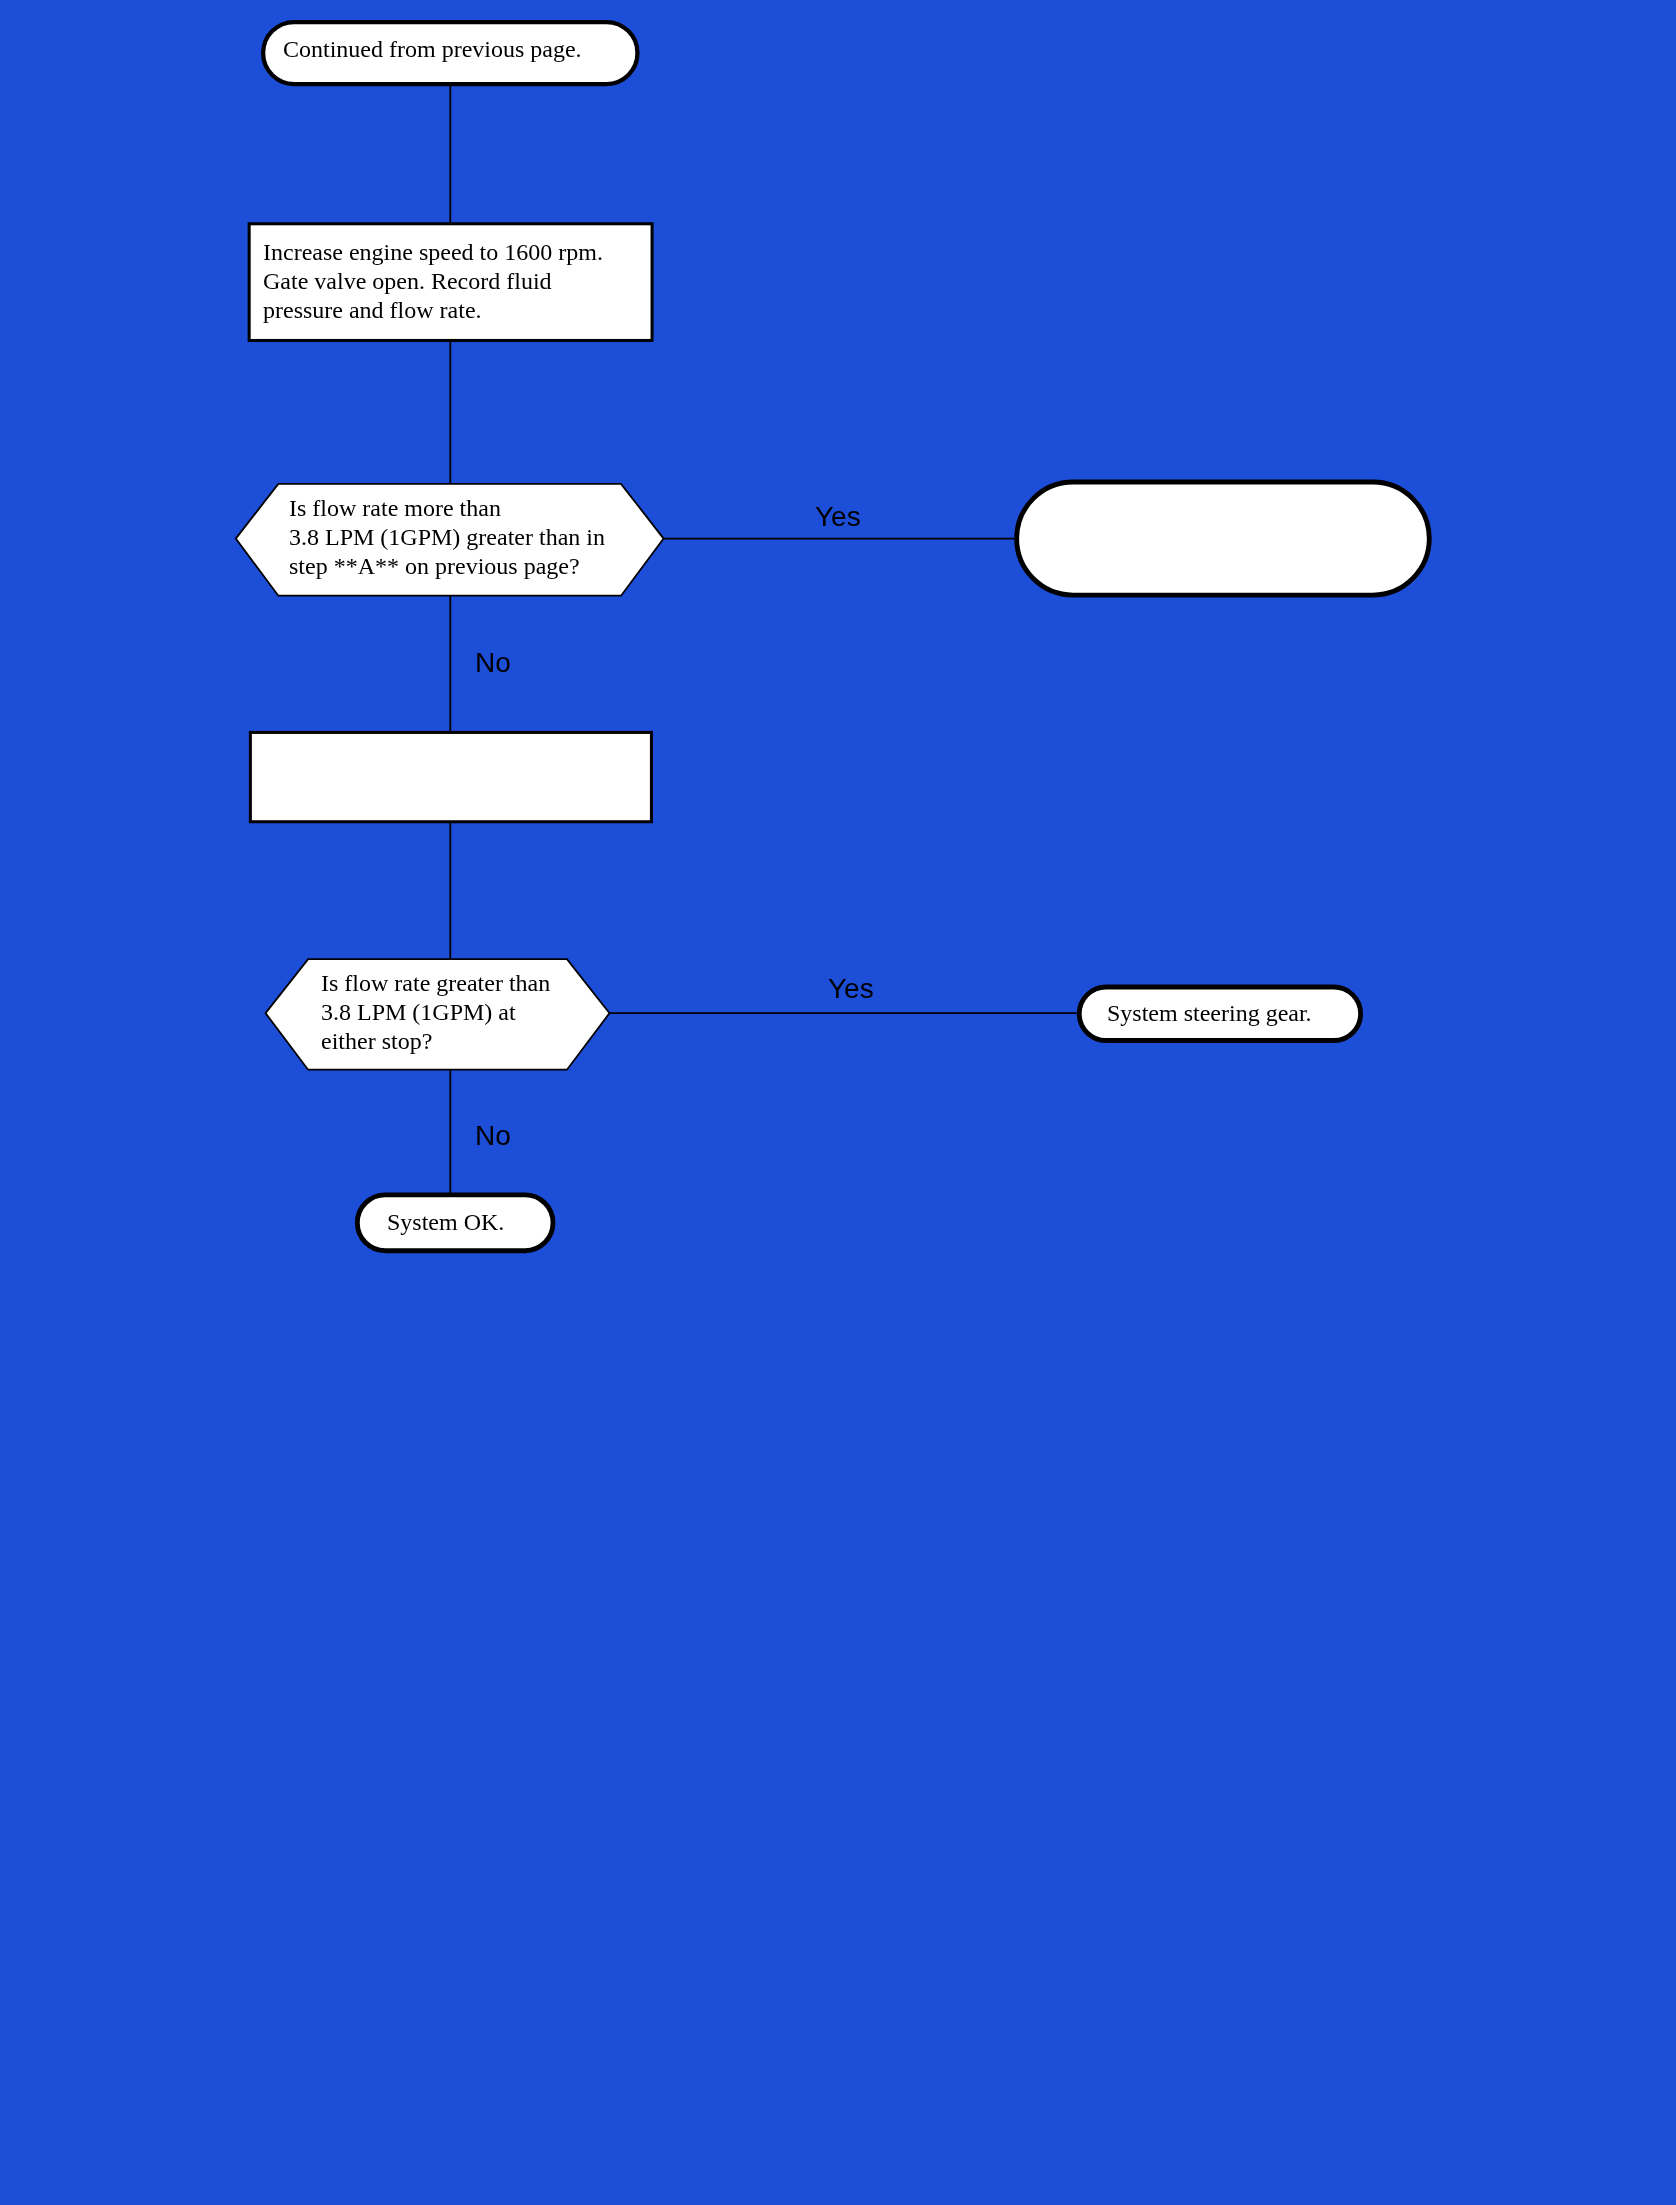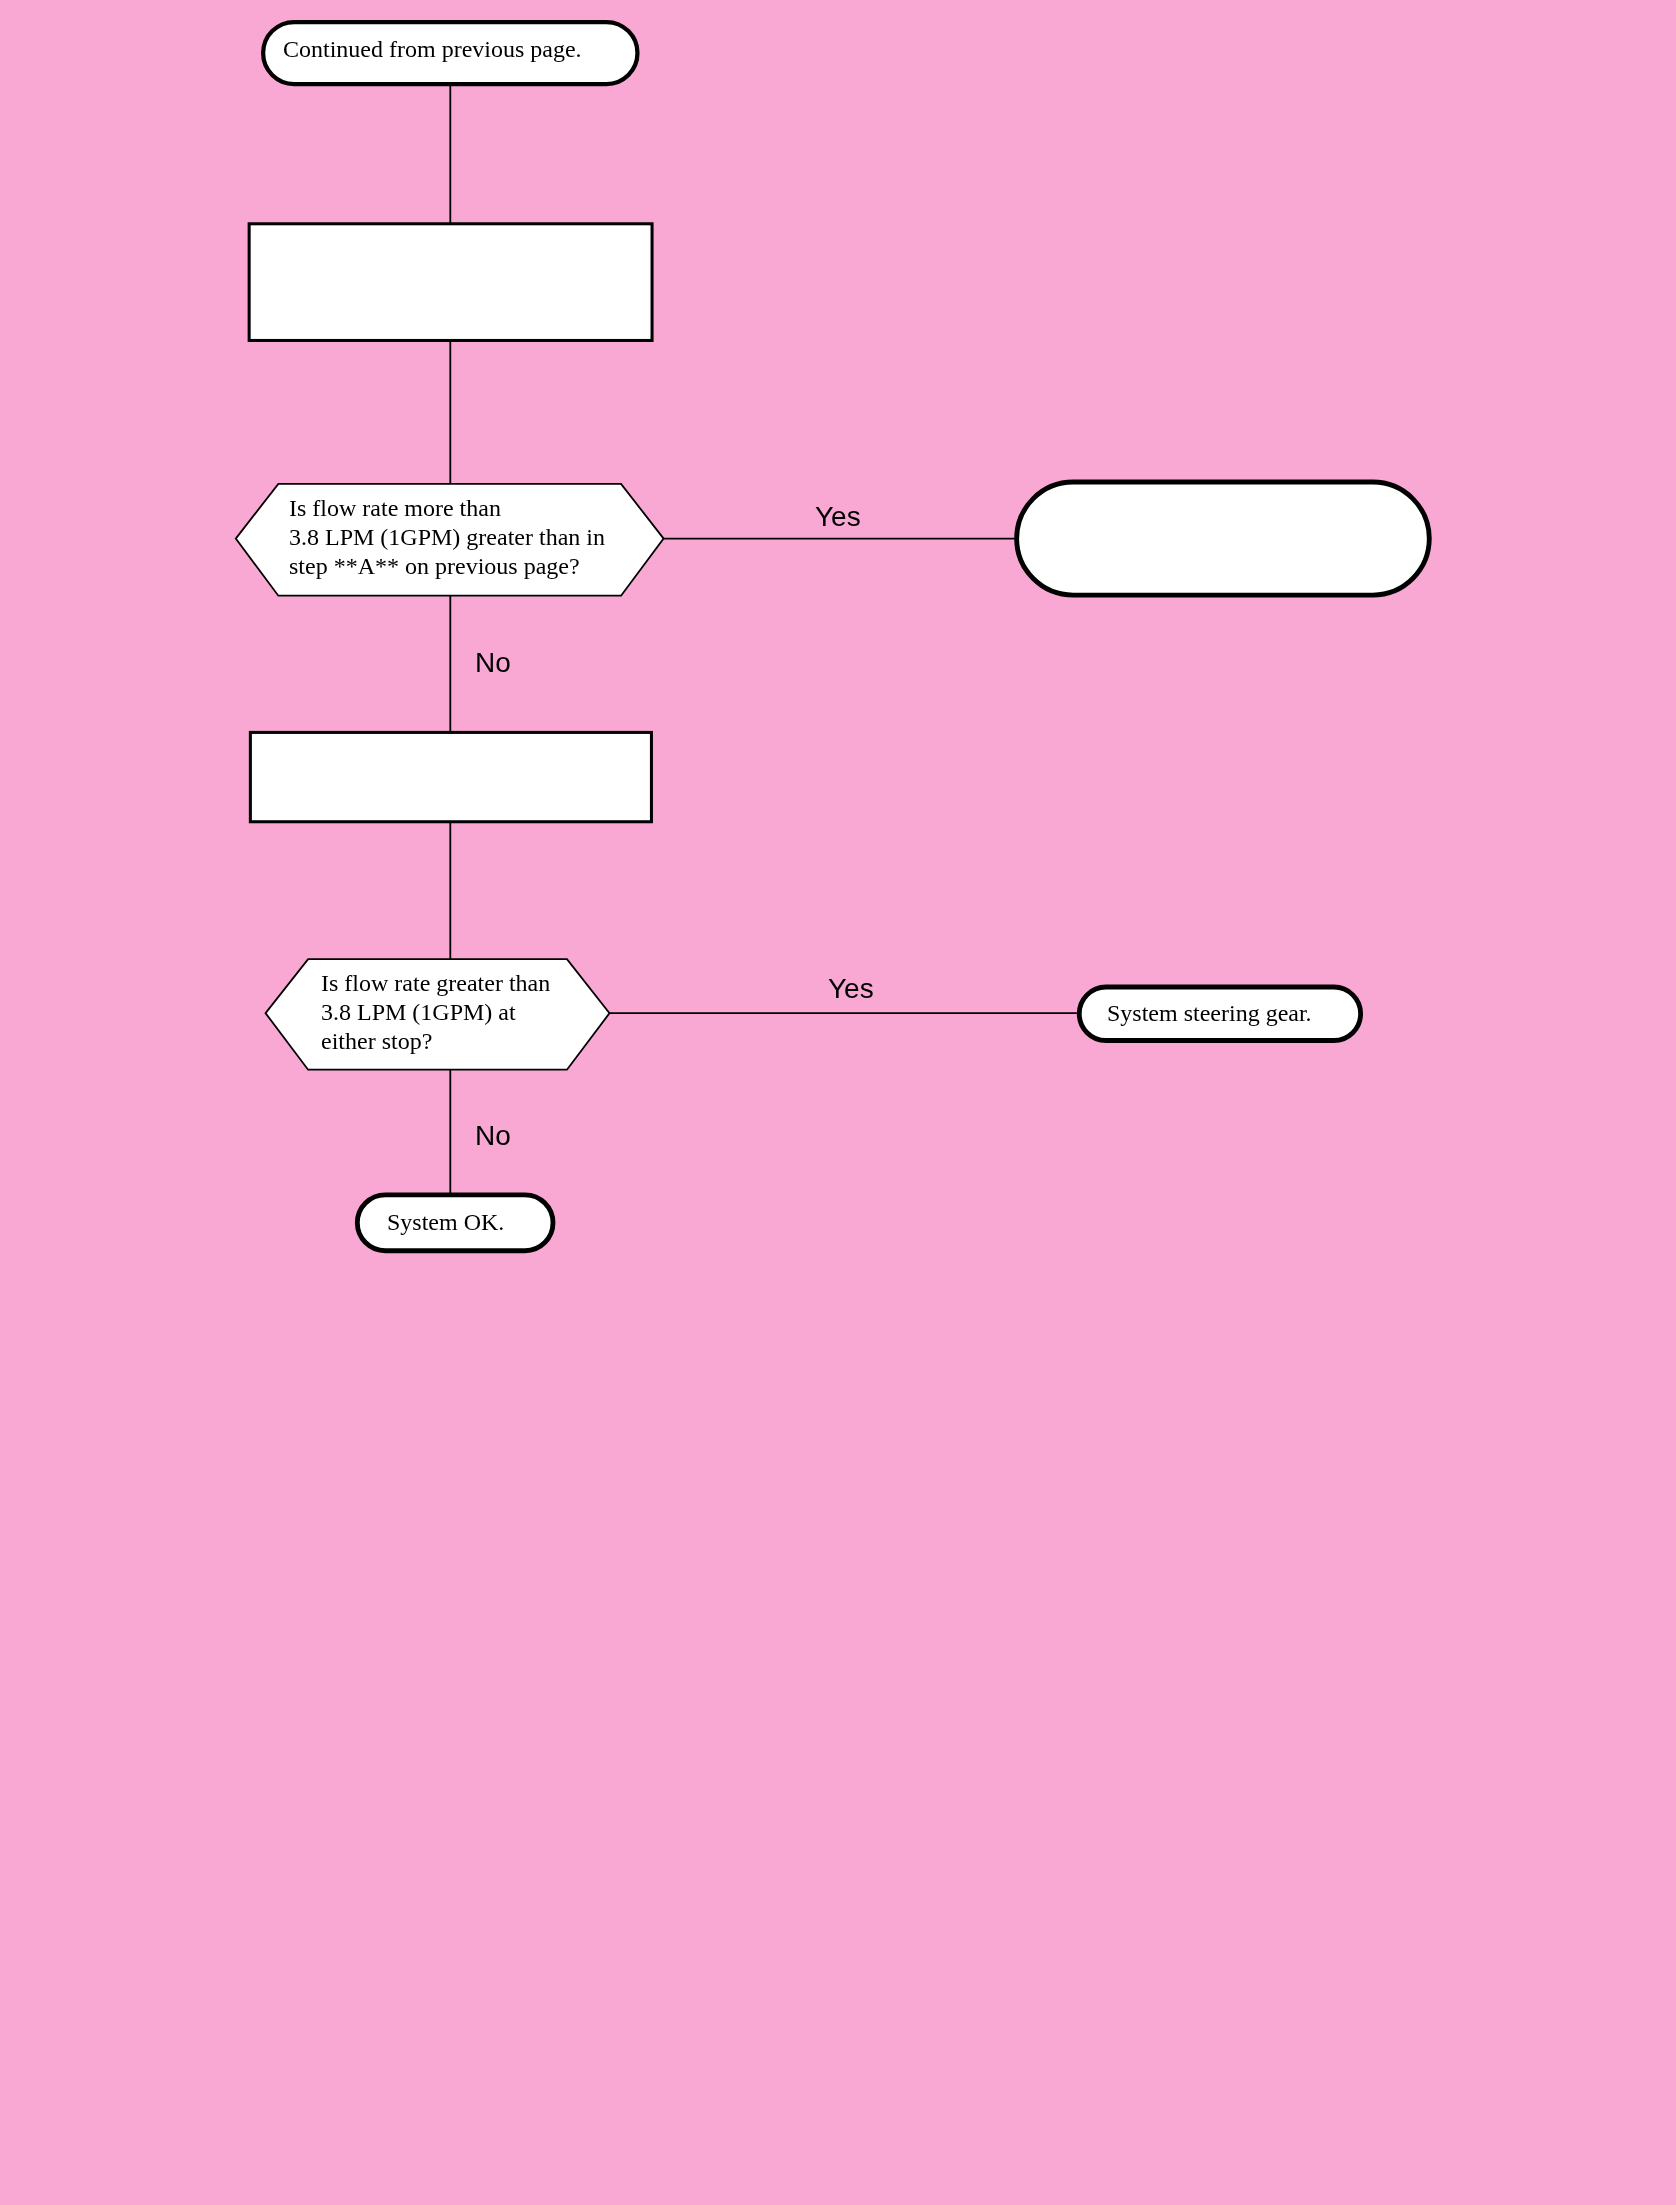--- a/index.html
+++ b/index.html
@@ -8,21 +8,21 @@
     background: #ffffff;
   }
   body {
     font-family: "Liberation Serif", "DejaVu Serif", serif;
     color: #000000;
   }
   #page {
     position: relative;
     width: 1676px;
     height: 2205px;
-    background: #f9a8d4;
+    background: #1d4ed8;
     overflow: hidden;
   }
   #flow-svg {
     position: absolute;
     left: 0;
     top: 0;
     width: 1676px;
     height: 2205px;
   }
   .node-label {
@@ -75,20 +75,23 @@
       <polygon points="437,1667 507,1578 933,1578 1003,1667 933,1760 507,1760" stroke-width="3"></polygon>
 
       <rect x="1776" y="1624" width="463" height="88" rx="44" ry="44" stroke-width="8"></rect>
 
       <rect x="588" y="1966" width="322" height="92" rx="46" ry="46" stroke-width="8"></rect>
     </g>
   </svg>
 
   <div class="node-label" style="left:283px; top:35px; width:340px;">Continued from previous page.</div>
 
+  <div class="node-label" style="left:263px; top:238px; width:389px;">Increase engine speed to 1600 rpm.
+Gate valve open. Record fluid
+pressure and flow rate.</div>
 
   <div class="node-label" style="left:289px; top:494px; width:340px;">Is flow rate more than
 3.8 LPM (1GPM) greater than in
 step **A** on previous page?</div>
 
 
 
   <div class="node-label" style="left:321px; top:969px; width:280px;">Is flow rate greater than
 3.8 LPM (1GPM) at
 either stop?</div>

